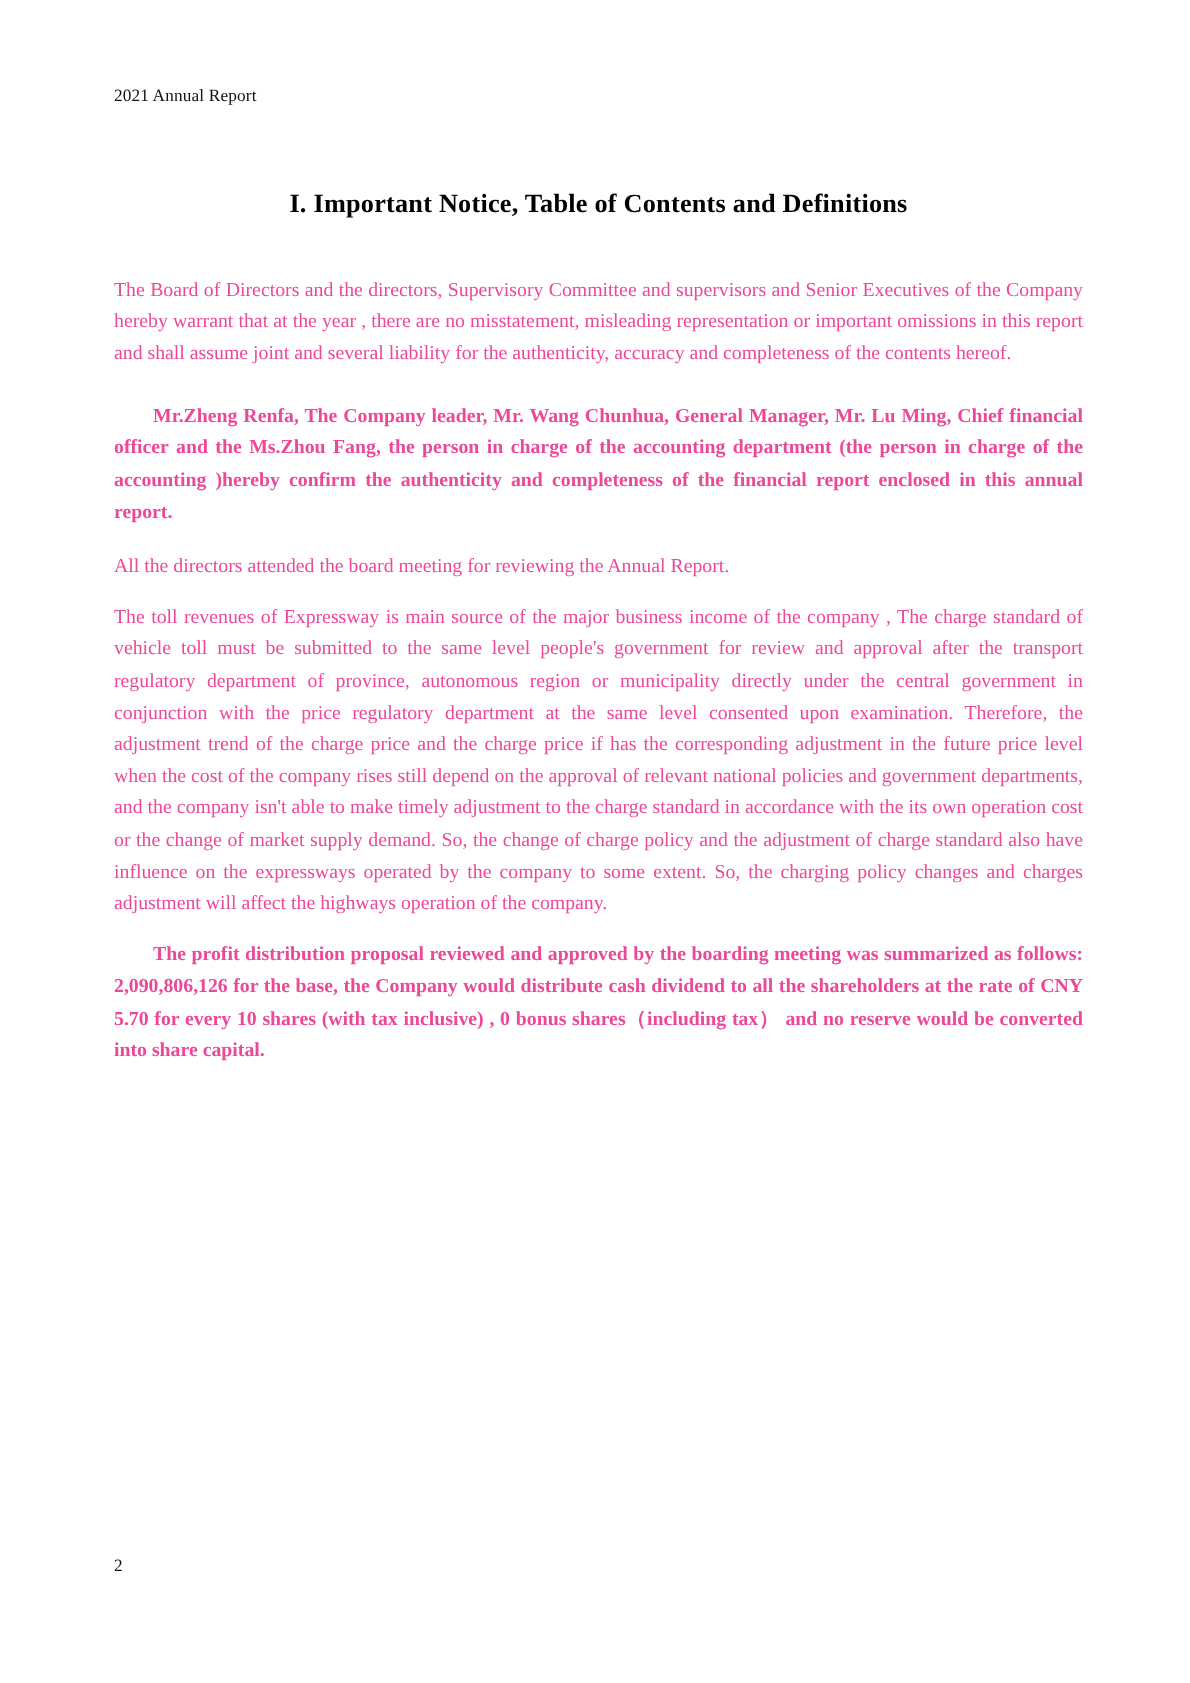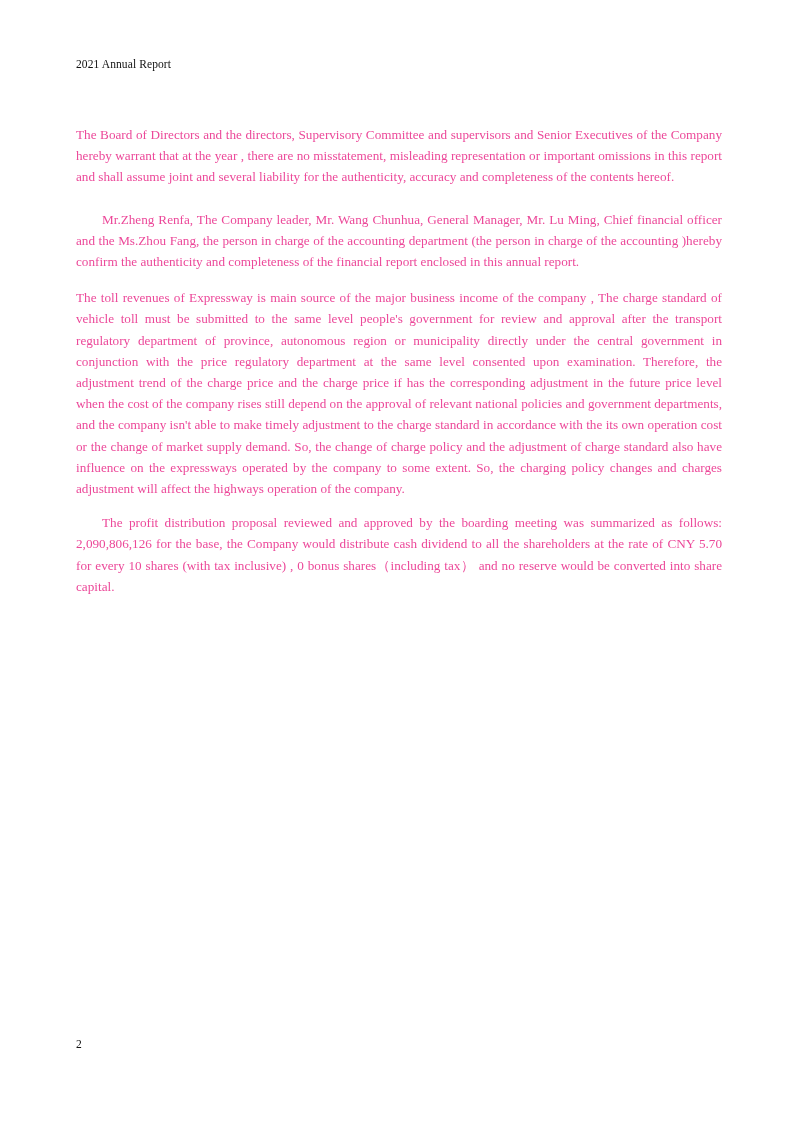--- a/index.html
+++ b/index.html
@@ -50,20 +50,21 @@
     line-height: 21.2px;
     text-align: justify;
     text-justify: inter-word;
     margin: 0 0 15px 0;
     color: #ec4899;
     -webkit-hyphens: none;
     hyphens: none;
   }
   p.para.indent {
     text-indent: 26px;
+    font-weight: bold;
   }
   p.para.tight {
     margin-bottom: 13px;
   }
   p.para:last-child {
     margin-bottom: 14px;
   }
   .spacer-small {
     height: 6px;
   }
@@ -78,27 +79,29 @@
 </style>
 </head>
 <body>
 
 <div class="page">
 
   <div class="running-header">2021 Annual Report</div>
 
   <div class="content">
 
+    <h1 class="doc-title">I. Important Notice, Table of Contents and Definitions</h1>
 
     <p class="para">The Board of Directors and the directors, Supervisory Committee and supervisors and Senior Executives of the Company hereby warrant that at the year , there are no misstatement, misleading representation or important omissions in this report and shall assume joint and several liability for the authenticity, accuracy and completeness of the contents hereof.</p>
 
     <div class="spacer-small"></div>
 
     <p class="para indent">Mr.Zheng Renfa, The Company leader, Mr. Wang Chunhua, General Manager, Mr. Lu Ming, Chief financial officer and the Ms.Zhou Fang, the person in charge of the accounting department (the person in charge of the accounting )hereby confirm the authenticity and completeness of the financial report enclosed in this annual report.</p>
 
+    <p class="para tight">All the directors attended the board meeting for reviewing the Annual Report.</p>
 
     <p class="para tight">The toll revenues of Expressway is main source of the major business income of the company , The charge standard of vehicle toll must be submitted to the same level people's government for review and approval after the transport regulatory department of province, autonomous region or municipality directly under the central government in conjunction with the price regulatory department at the same level consented upon examination. Therefore, the adjustment trend of the charge price and the charge price if has the corresponding adjustment in the future price level when the cost of the company rises still depend on the approval of relevant national policies and government departments, and the company isn't able to make timely adjustment to the charge standard in accordance with the its own operation cost or the change of market supply demand. So, the change of charge policy and the adjustment of charge standard also have influence on the expressways operated by the company to some extent. So, the charging policy changes and charges adjustment will affect the highways operation of the company.</p>
 
     <p class="para indent">The profit distribution proposal reviewed and approved by the boarding meeting was summarized as follows: 2,090,806,126 for the base, the Company would distribute cash dividend to all the shareholders at the rate of CNY 5.70 for every 10 shares (with tax inclusive) , 0 bonus shares（including tax） and no reserve would be converted into share capital.</p>
 
   </div>
 
   <div class="page-number">2</div>
 
 </div>

